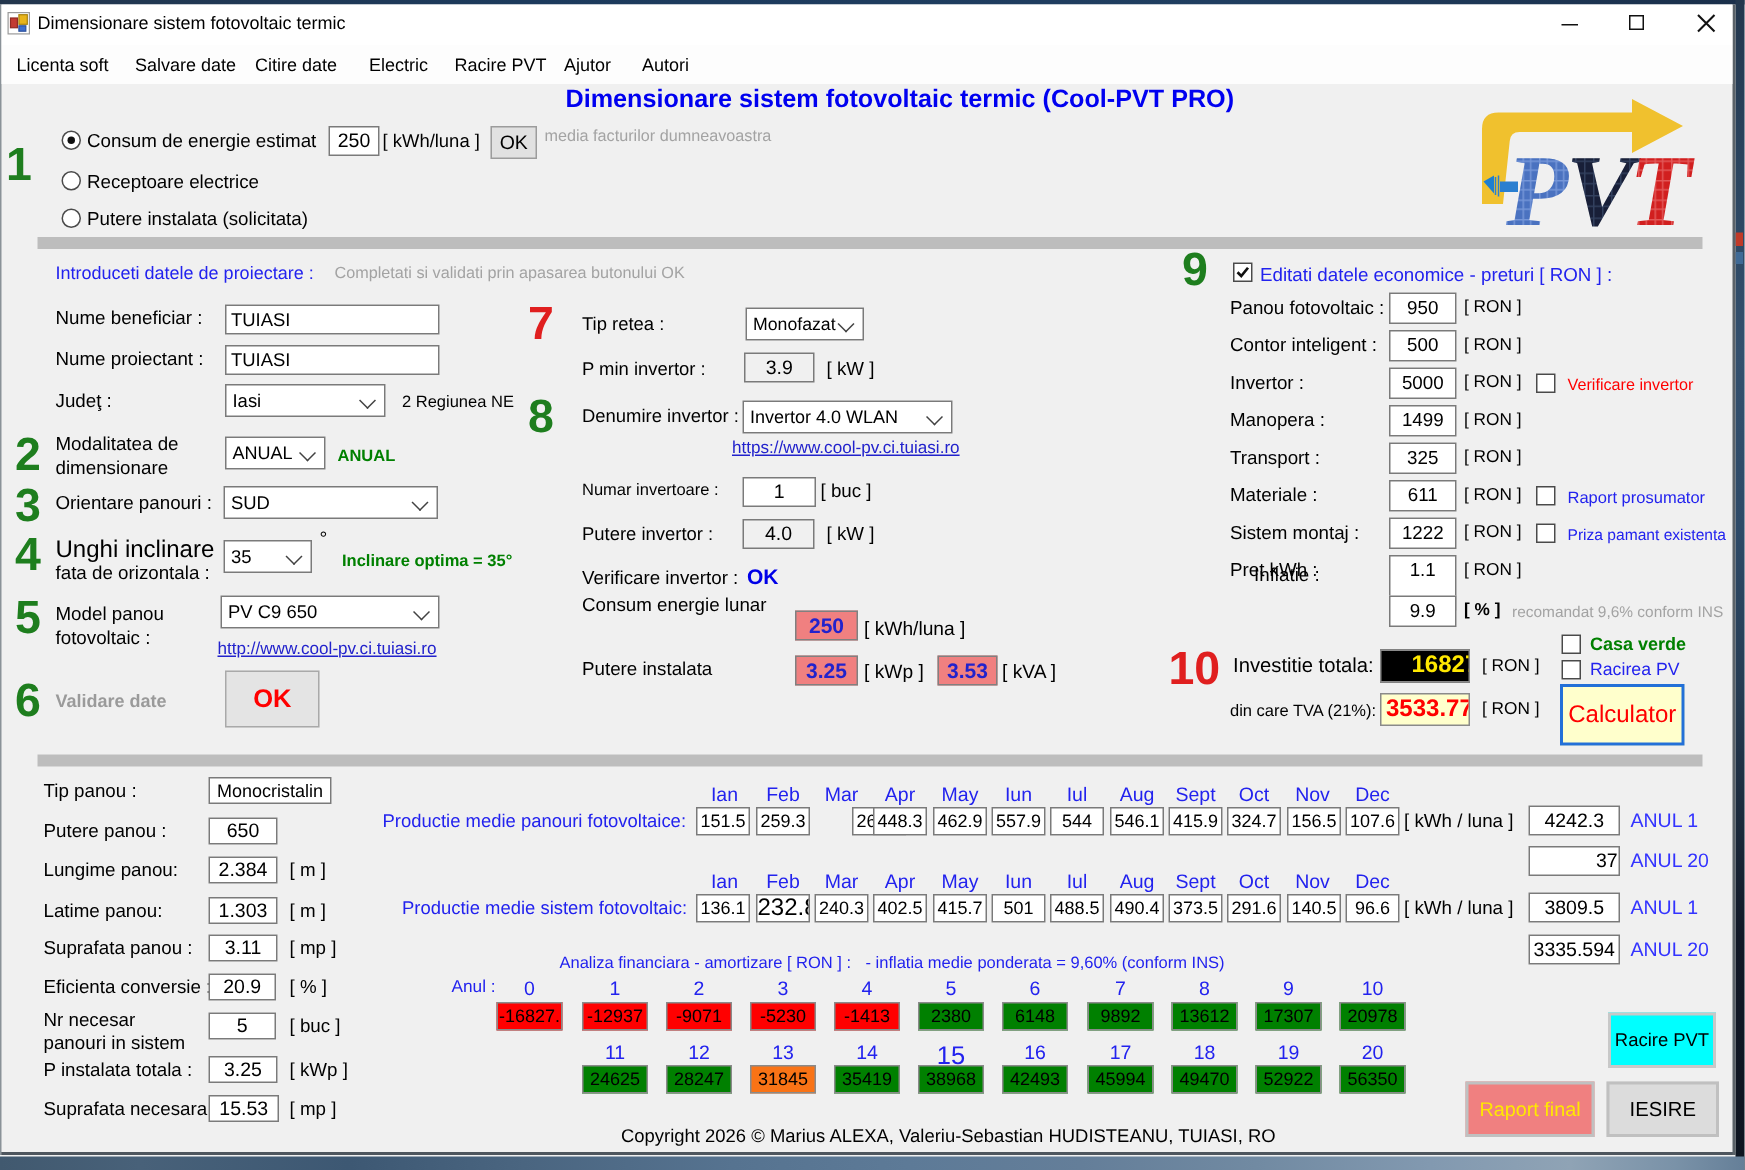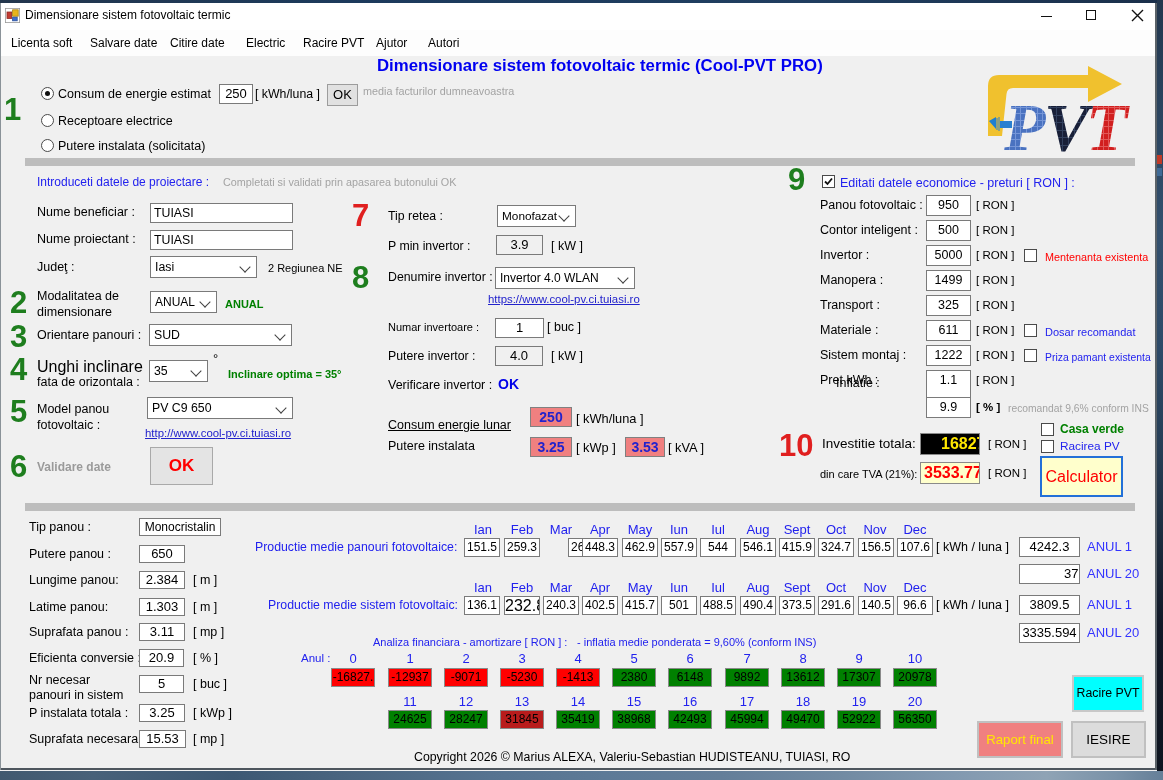--- a/index.html
+++ b/index.html
@@ -159,21 +159,21 @@
   </div>
 <div class="lnk" style="left:488px;top:293px;font-size:11.4px;">https://www.cool-pv.ci.tuiasi.ro</div>
 <div class="lbl " style="left:388px;top:320px;font-size:11px;">Numar invertoare :</div>
 <div class="tb " style="left:495px;top:318px;width:49px;height:20px;font-size:13px;line-height:18px;">1</div>
 <div class="lbl " style="left:547px;top:320px;font-size:12.5px;">[ buc ]</div>
 <div class="lbl " style="left:388px;top:349px;font-size:12.3px;">Putere invertor :</div>
 <div class="tb ro" style="left:495px;top:346px;width:48px;height:20px;font-size:13px;line-height:18px;">4.0</div>
 <div class="lbl " style="left:551px;top:349px;font-size:12.5px;">[ kW ]</div>
 <div class="lbl " style="left:388px;top:378px;font-size:12.5px;">Verificare invertor :</div>
 <div class="lbl " style="left:498px;top:377px;font-size:14px;font-weight:bold;color:#0000e8;">OK</div>
-<div class="lbl " style="left:388px;top:418px;font-size:12.5px;text-decoration:underline;">Consum energie lunar</div>
+<div class="lbl " style="left:388px;top:396px;font-size:12.5px;">Consum energie lunar</div>
 <div class="tb salmon" style="left:530px;top:407px;width:42px;height:20px;font-size:14px;line-height:18px;">250</div>
 <div class="lbl " style="left:576px;top:411px;font-size:12.8px;">[ kWh/luna ]</div>
 <div class="lbl " style="left:388px;top:439px;font-size:12.5px;">Putere instalata</div>
 <div class="tb salmon" style="left:530px;top:437px;width:42px;height:20px;font-size:14px;line-height:18px;">3.25</div>
 <div class="lbl " style="left:576px;top:440px;font-size:12.8px;">[ kWp ]</div>
 <div class="tb salmon" style="left:625px;top:437px;width:40px;height:20px;font-size:14px;line-height:18px;">3.53</div>
 <div class="lbl " style="left:668px;top:440px;font-size:12.8px;">[ kVA ]</div>
 <div class="digit dg" style="left:788px;top:167px;">9</div>
 <div class="chk" style="left:822px;top:175px;">
     <svg width="11" height="11" style="position:absolute;left:0px;top:0px;">
@@ -202,23 +202,23 @@
 <div class="lbl " style="left:820px;top:348px;font-size:12.5px;">Sistem montaj :</div>
 <div class="tb " style="left:926px;top:345px;width:45px;height:21px;font-size:12.5px;line-height:19px;">1222</div>
 <div class="lbl " style="left:976px;top:348px;font-size:11.5px;">[ RON ]</div>
 <div class="lbl " style="left:820px;top:373px;font-size:12.5px;">Pret kWh :</div>
 <div class="tb " style="left:926px;top:370px;width:45px;height:37px;font-size:12.5px;line-height:19px;">1.1</div>
 <div class="lbl " style="left:976px;top:373px;font-size:11.5px;">[ RON ]</div>
 <div class="lbl " style="left:820px;top:376px;font-size:12.5px;margin-left:16px;">Inflatie :</div>
 <div class="tb " style="left:926px;top:397px;width:45px;height:21px;font-size:12.5px;line-height:19px;">9.9</div>
 <div class="lbl " style="left:976px;top:400px;font-size:11.5px;font-weight:bold;">[ % ]</div>
 <div class="chk" style="left:1024px;top:249px;"></div>
-<div class="lbl " style="left:1045px;top:250px;font-size:10.8px;color:#ff0000;">Mentenanta existenta</div>
+<div class="lbl " style="left:1045px;top:250px;font-size:10.8px;color:#ff0000;">Verificare invertor</div>
 <div class="chk" style="left:1024px;top:324px;"></div>
-<div class="lbl " style="left:1045px;top:325px;font-size:11px;color:#2222ee;">Dosar recomandat</div>
+<div class="lbl " style="left:1045px;top:325px;font-size:11px;color:#2222ee;">Raport prosumator</div>
 <div class="chk" style="left:1024px;top:349px;"></div>
 <div class="lbl " style="left:1045px;top:350px;font-size:10.4px;color:#2222ee;">Priza pamant existenta</div>
 <div class="lbl gray" style="left:1008px;top:401px;font-size:10.3px;">recomandat 9,6% conform INS</div>
 <div class="chk" style="left:1041px;top:423px;"></div>
 <div class="lbl " style="left:1060px;top:422px;font-size:12px;font-weight:bold;color:#008000;">Casa verde</div>
 <div class="chk" style="left:1041px;top:440px;"></div>
 <div class="lbl " style="left:1060px;top:439px;font-size:11.8px;color:#2222ee;">Racirea PV</div>
 <div class="digit dr" style="left:779px;top:433px;">10</div>
 <div class="lbl " style="left:822px;top:436px;font-size:13.5px;">Investitie totala:</div>
 <div class="tb " style="left:920px;top:433px;width:60px;height:22px;font-size:16px;line-height:20px;background:#000000;color:#ffe800;font-weight:bold;border:1px solid #8a8a8a;text-align:left;padding-left:20px;">16827.4</div>
@@ -337,24 +337,24 @@
 <div class="ybox" style="left:781px;top:668px;width:44px;height:19px;background:#008000;line-height:17px;border:1px solid #8a8a8a;">13612</div>
 <div class="mon" style="left:839px;top:651px;width:40px;font-size:13px;">9</div>
 <div class="ybox" style="left:837px;top:668px;width:44px;height:19px;background:#008000;line-height:17px;border:1px solid #8a8a8a;">17307</div>
 <div class="mon" style="left:895px;top:651px;width:40px;font-size:13px;">10</div>
 <div class="ybox" style="left:893px;top:668px;width:44px;height:19px;background:#008000;line-height:17px;border:1px solid #8a8a8a;">20978</div>
 <div class="mon" style="left:390px;top:694px;width:40px;font-size:13px;">11</div>
 <div class="ybox" style="left:388px;top:710px;width:44px;height:19px;background:#008000;line-height:17px;border:1px solid #8a8a8a;">24625</div>
 <div class="mon" style="left:446px;top:694px;width:40px;font-size:13px;">12</div>
 <div class="ybox" style="left:444px;top:710px;width:44px;height:19px;background:#008000;line-height:17px;border:1px solid #8a8a8a;">28247</div>
 <div class="mon" style="left:502px;top:694px;width:40px;font-size:13px;">13</div>
-<div class="ybox" style="left:500px;top:710px;width:44px;height:19px;background:#b91c1c;line-height:17px;border:1px solid #8a8a8a;">31845</div>
+<div class="ybox" style="left:500px;top:710px;width:44px;height:19px;background:#f97316;line-height:17px;border:1px solid #8a8a8a;">31845</div>
 <div class="mon" style="left:558px;top:694px;width:40px;font-size:13px;">14</div>
 <div class="ybox" style="left:556px;top:710px;width:44px;height:19px;background:#008000;line-height:17px;border:1px solid #8a8a8a;">35419</div>
-<div class="mon" style="left:614px;top:694px;width:40px;font-size:13px;">15</div>
+<div class="mon" style="left:614px;top:694px;width:40px;font-size:17px;">15</div>
 <div class="ybox" style="left:612px;top:710px;width:44px;height:19px;background:#008000;line-height:17px;border:1px solid #8a8a8a;">38968</div>
 <div class="mon" style="left:670px;top:694px;width:40px;font-size:13px;">16</div>
 <div class="ybox" style="left:668px;top:710px;width:44px;height:19px;background:#008000;line-height:17px;border:1px solid #8a8a8a;">42493</div>
 <div class="mon" style="left:727px;top:694px;width:40px;font-size:13px;">17</div>
 <div class="ybox" style="left:725px;top:710px;width:44px;height:19px;background:#008000;line-height:17px;border:1px solid #8a8a8a;">45994</div>
 <div class="mon" style="left:783px;top:694px;width:40px;font-size:13px;">18</div>
 <div class="ybox" style="left:781px;top:710px;width:44px;height:19px;background:#008000;line-height:17px;border:1px solid #8a8a8a;">49470</div>
 <div class="mon" style="left:839px;top:694px;width:40px;font-size:13px;">19</div>
 <div class="ybox" style="left:837px;top:710px;width:44px;height:19px;background:#008000;line-height:17px;border:1px solid #8a8a8a;">52922</div>
 <div class="mon" style="left:895px;top:694px;width:40px;font-size:13px;">20</div>

